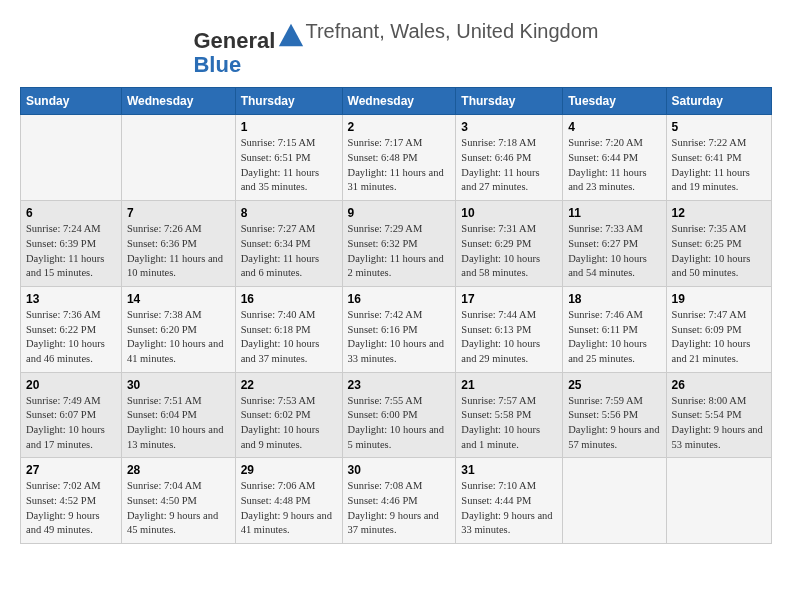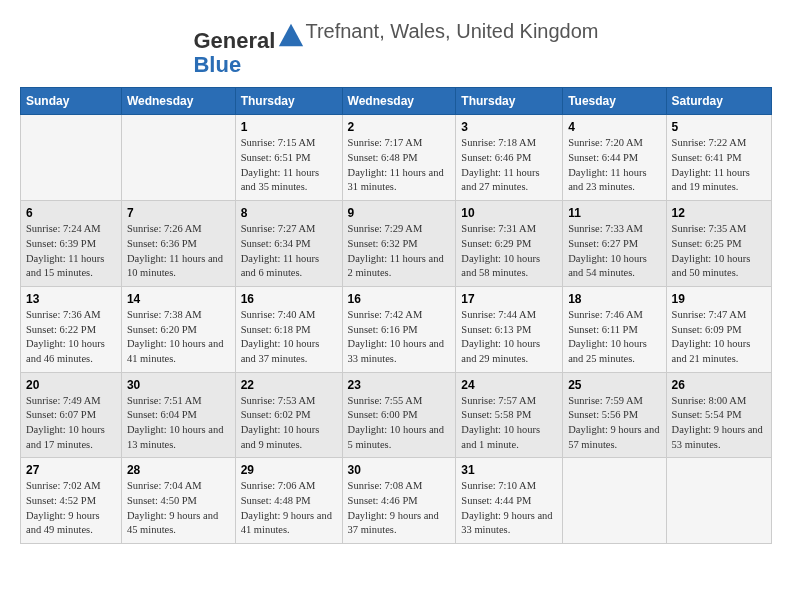--- a/index.html
+++ b/index.html
@@ -216,21 +216,21 @@
         </td>
         <td>
           <span class="day-num">22</span>
           <div class="day-info">Sunrise: 7:53 AM<br>Sunset: 6:02 PM<br>Daylight: 10 hours and 9 minutes.</div>
         </td>
         <td>
           <span class="day-num">23</span>
           <div class="day-info">Sunrise: 7:55 AM<br>Sunset: 6:00 PM<br>Daylight: 10 hours and 5 minutes.</div>
         </td>
         <td>
-          <span class="day-num">24</span>
+          <span class="day-num">21</span>
           <div class="day-info">Sunrise: 7:57 AM<br>Sunset: 5:58 PM<br>Daylight: 10 hours and 1 minute.</div>
         </td>
         <td>
           <span class="day-num">25</span>
           <div class="day-info">Sunrise: 7:59 AM<br>Sunset: 5:56 PM<br>Daylight: 9 hours and 57 minutes.</div>
         </td>
         <td>
           <span class="day-num">26</span>
           <div class="day-info">Sunrise: 8:00 AM<br>Sunset: 5:54 PM<br>Daylight: 9 hours and 53 minutes.</div>
         </td>

